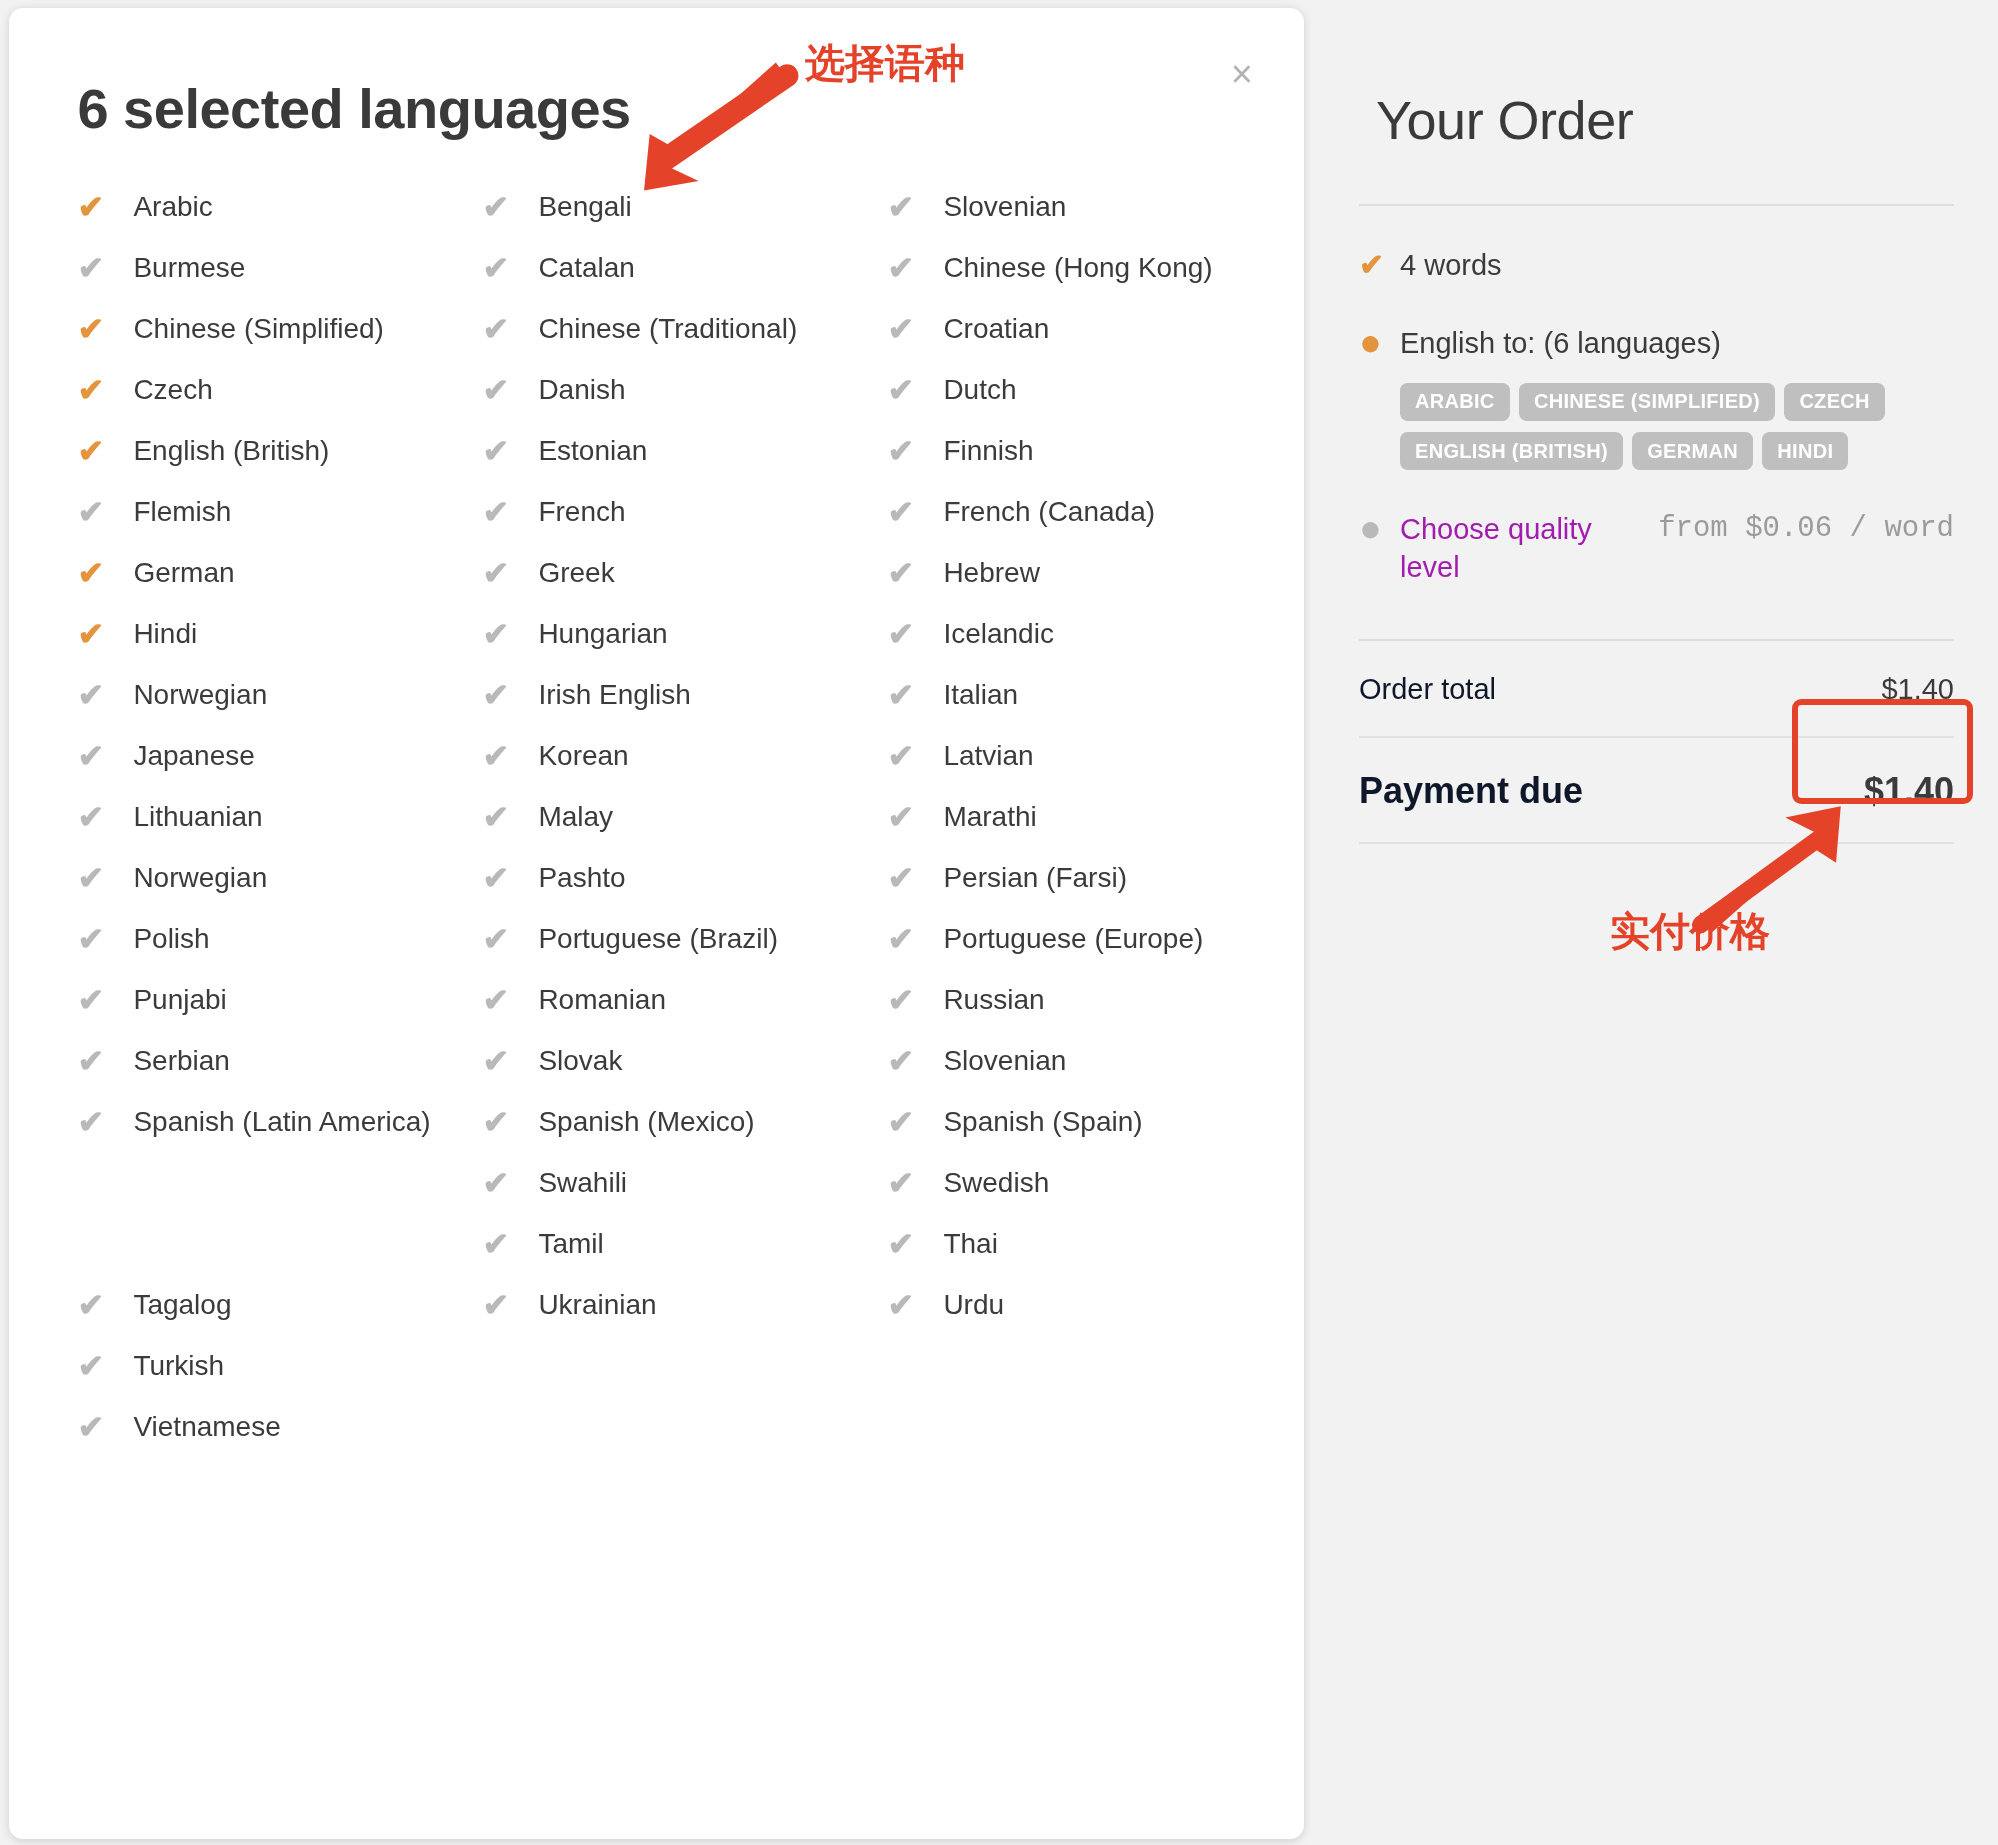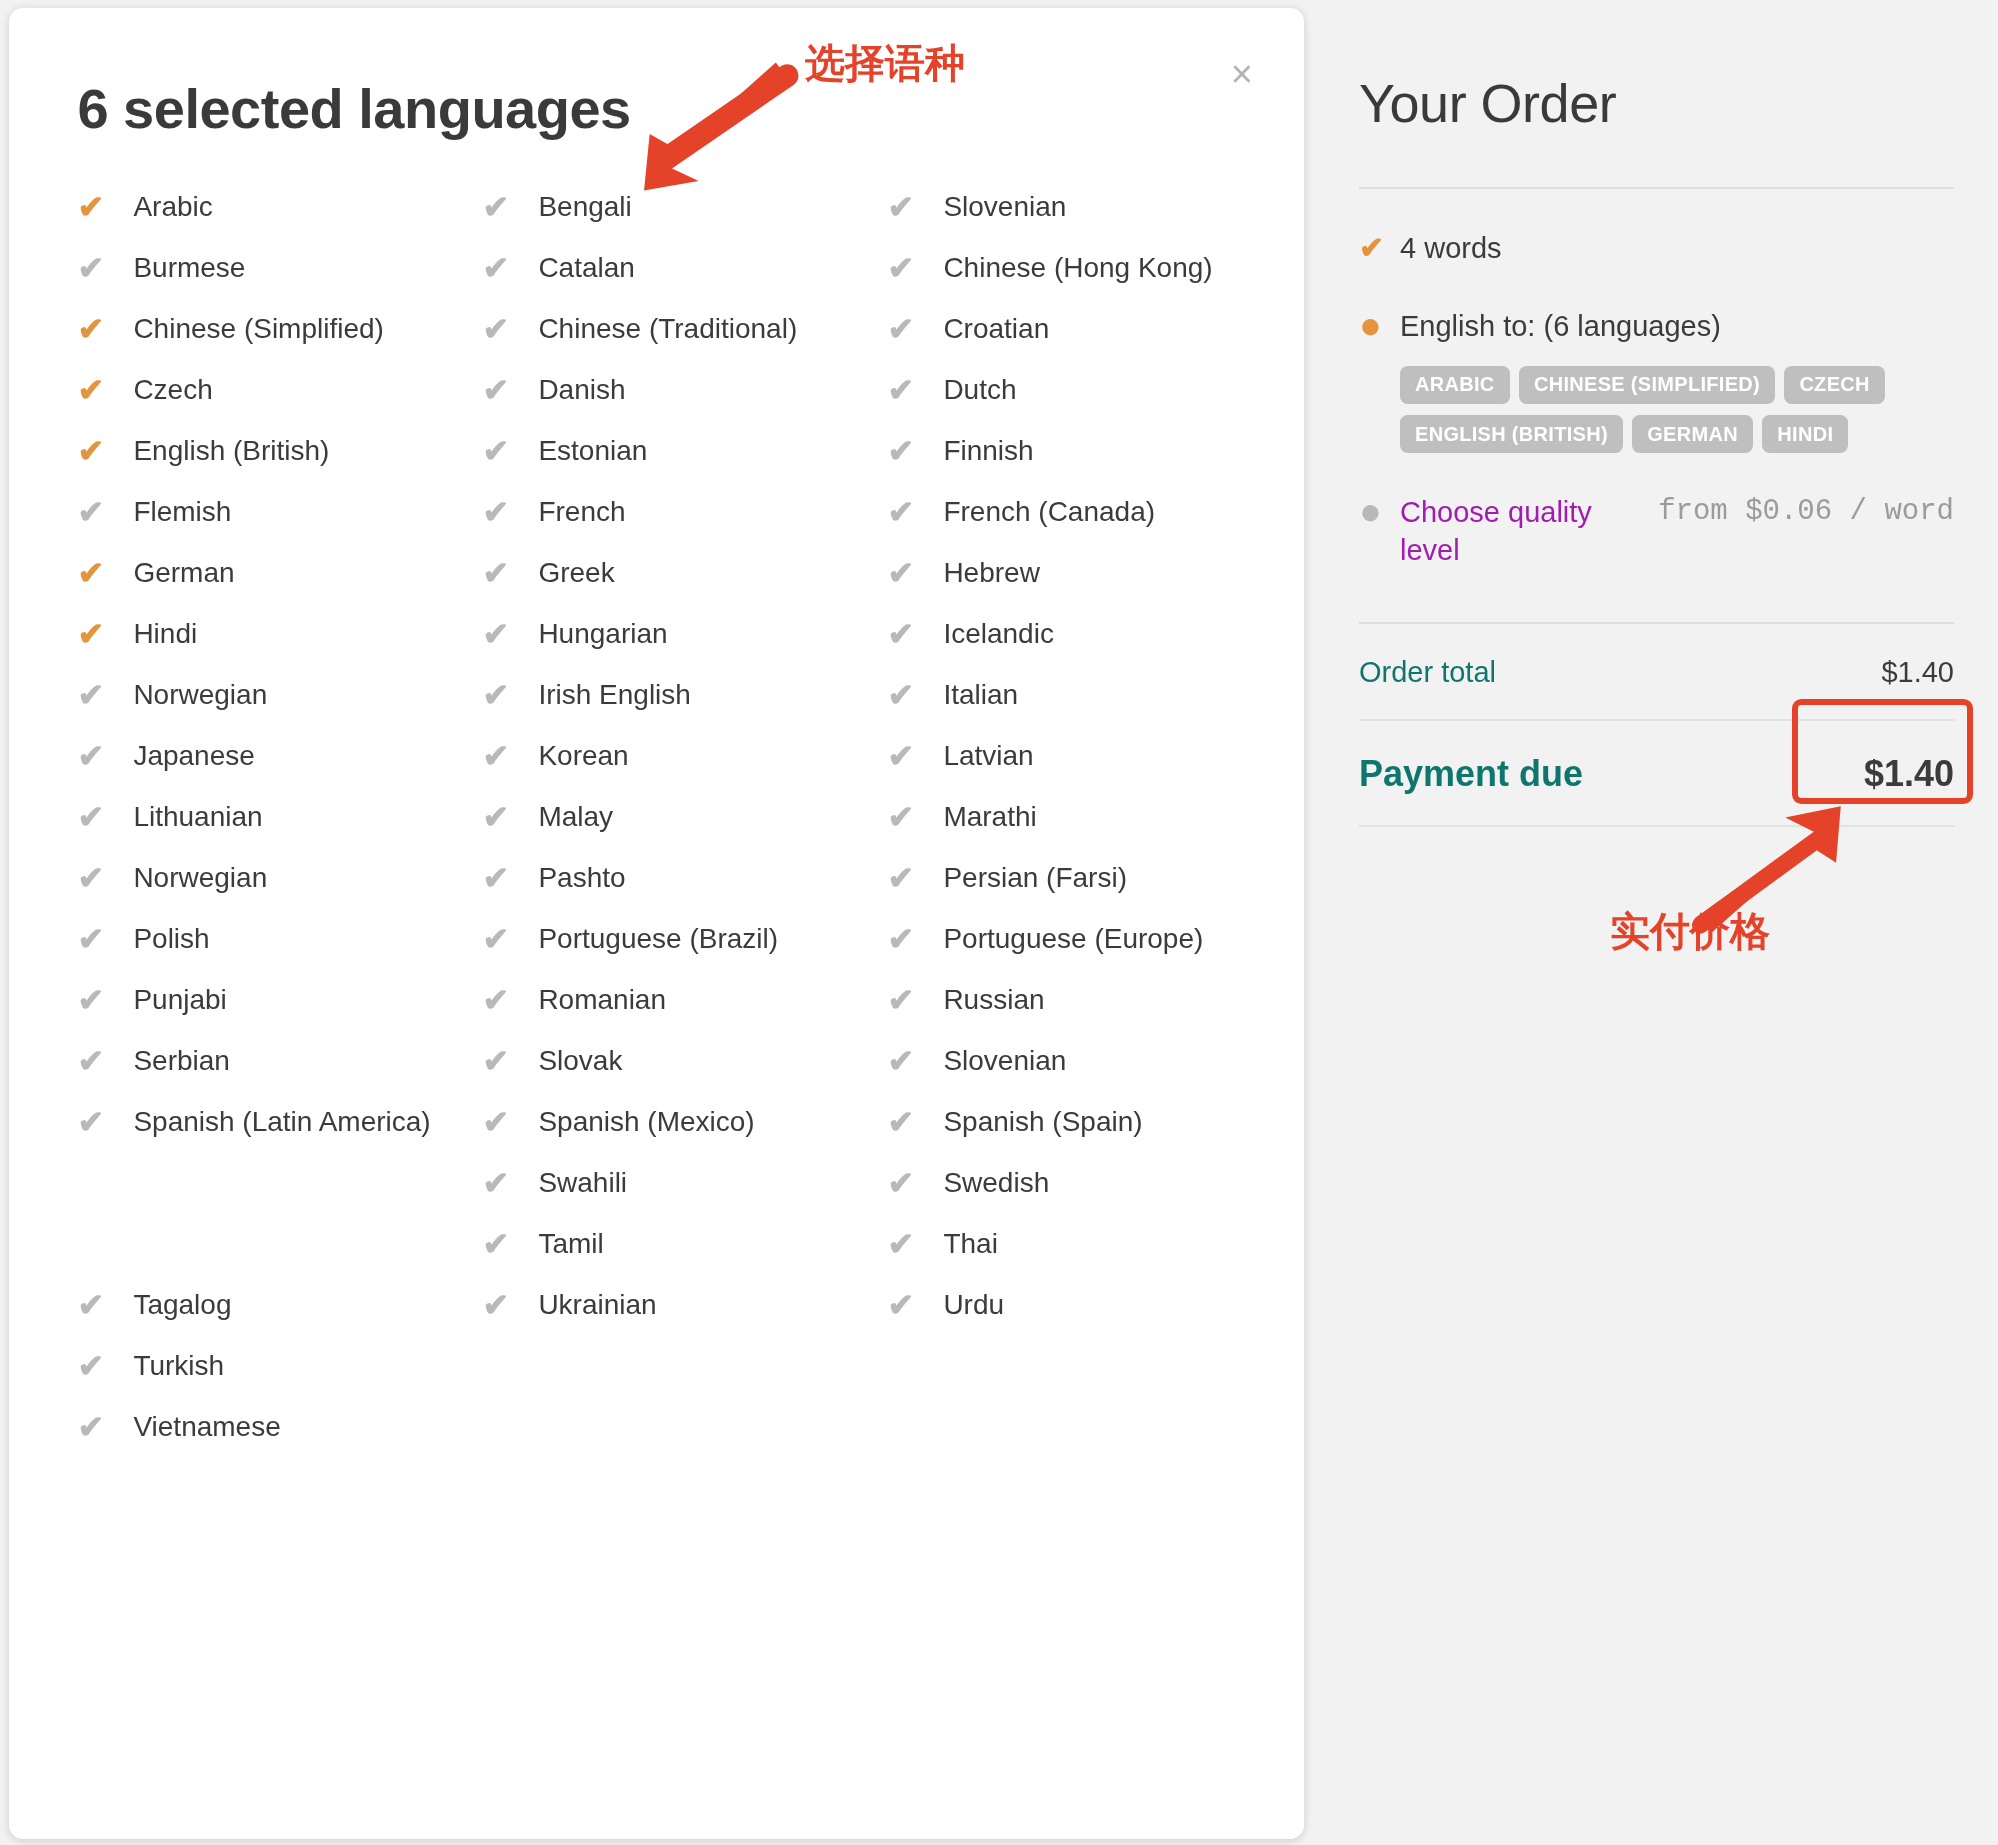--- a/index.html
+++ b/index.html
@@ -112,21 +112,21 @@
     position: absolute;
     left: 1314px;
     top: 0;
     width: 685px;
     height: 1846px;
     background: #f2f2f2;
     box-sizing: border-box;
     padding: 0 45px;
   }
   .order-title {
-    margin: 0;
+    margin: 17px;
     padding-top: 72px;
     font-size: 54px;
     font-weight: normal;
     color: #3a3a3a;
     letter-spacing: -0.5px;
   }
   .hr {
     height: 1.9px;
     background: #dedede;
     margin: 53px 0 0 0;
@@ -187,21 +187,21 @@
     white-space: nowrap;
     line-height: 1;
   }
 
   .total-row {
     display: flex;
     justify-content: space-between;
     align-items: baseline;
     padding: 32px 0 30px;
   }
-  .total-row .lbl { font-size: 29px; color: #0f766e; }
+  .total-row .lbl { font-size: 29px; color: #0f172a; }
   .total-row .val { font-size: 29px; color: #3b3b3b; }
   .total-row.due .lbl { font-weight: bold; font-size: 36px; }
   .total-row.due .val { font-weight: bold; font-size: 36px; }
 
   
   .annot-text {
     position: absolute;
     color: #e4432a;
     font-weight: bold;
     white-space: nowrap;

